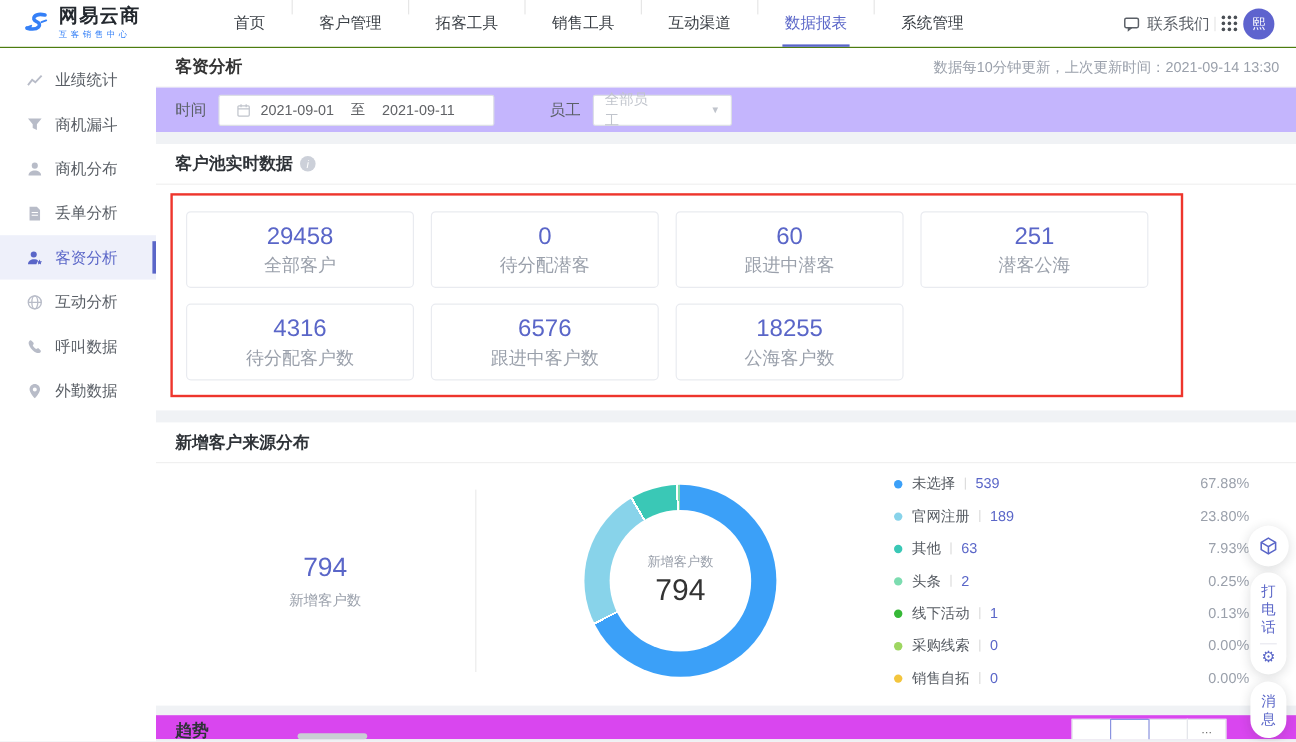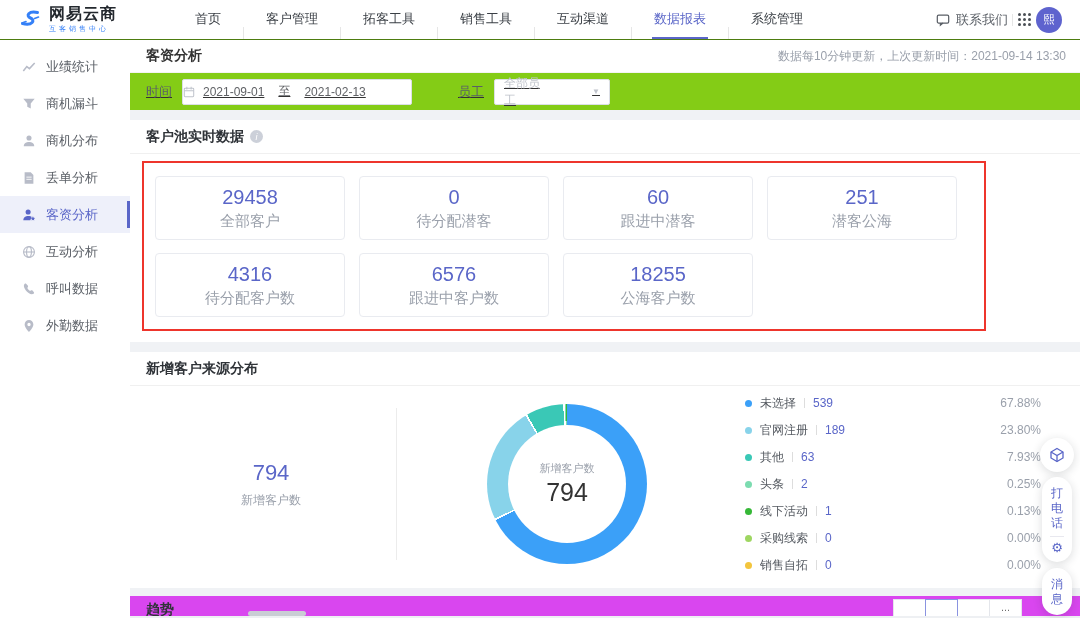--- a/index.html
+++ b/index.html
@@ -6,21 +6,21 @@
   html,body { width:1080px; height:618px; overflow:hidden; }
   body { font-family:"Liberation Sans","DejaVu Sans",sans-serif; background:#f0f2f5; position:relative; color:#333; }
   svg { display:block; }
 
   
   .topnav { height:40px; background:#fff; display:flex; align-items:center; padding:0 18px; border-bottom:1px solid #4d7c0f; position:relative; z-index:10; }
   .logo { display:flex; align-items:center; gap:7px; cursor:pointer; }
   .logo-mark svg { width:24px; height:24px; }
   .logo-title { display:block; font-size:16px; font-weight:bold; color:#23282e; letter-spacing:1px; line-height:16px; }
   .logo-sub { display:block; font-size:7px; color:#3580f7; letter-spacing:3px; margin-top:2px; }
-  .nav-menu { display:flex; align-items:flex-end; height:100%; margin-left:56px; }
+  .nav-menu { display:flex; align-items:flex-start; height:100%; margin-left:56px; }
   .nav-item { height:100%; line-height:38px; padding:0 22px; font-size:13px; color:#3a3f45; cursor:pointer; position:relative; white-space:nowrap; }
   .nav-item.active { color:#5a66c8; }
   .nav-item.active::after { content:""; position:absolute; left:20px; right:20px; bottom:0; height:2px; background:#5a66c8; }
   .nav-sep { width:1px; height:12px; background:#e6e6e6; }
   .nav-right { margin-left:auto; display:flex; align-items:center; gap:4px;justify-content:space-between; }
   .contact { display:flex; align-items:center; gap:6px; font-size:13px; color:#5a5f66; cursor:pointer; }
   .contact svg { width:14px; height:14px; }
   .grid-btn svg { width:15px; height:15px; cursor:pointer; }
   .avatar { width:26px; height:26px; border-radius:50%; background:#5e63ce; color:#fff; font-size:11px; display:flex; align-items:center; justify-content:center; cursor:pointer; }
 
@@ -31,23 +31,23 @@
   .side-item .s-icon { width:14px; height:14px; color:#b8bcc8; }
   .side-item .s-icon svg { width:14px; height:14px; }
   .side-item.active { background:#eef0fa; color:#5a66c8; }
   .side-item.active .s-icon { color:#5a66c8; }
   .side-item.active::after { content:""; position:absolute; right:0; top:5px; bottom:5px; width:3px; background:#5a66c8; }
 
   .main { flex:1; display:flex; flex-direction:column; background:#f0f2f5; overflow:hidden; }
   .page-header { background:#fff; height:33px; display:flex; align-items:center; justify-content:space-between; padding:0 14px 0 16px; border-bottom:1px solid #f3f3f3; }
   .page-title { font-size:14px; font-weight:bold; }
   .update-note { font-size:12px; color:#9aa0ab; }
-  .filter-bar { background:#84cc16; height:37px; display:flex; align-items:center; padding:0 16px;text-decoration:underline; }
+  .filter-bar { background:#c4b5fd; height:37px; display:flex; align-items:center; padding:0 16px; }
   .f-label { font-size:13px; color:#5a5f66; margin-right:10px; }
-  .date-range { width:230px; height:26px; border:1px solid #dcdfe6; border-radius:2px; display:flex; align-items:center; padding:0 0; gap:8px; font-size:12px; color:#606266; cursor:pointer; background:#fff; }
+  .date-range { width:230px; height:26px; border:1px solid #dcdfe6; border-radius:2px; display:flex; align-items:center; padding:0 14px; gap:8px; font-size:12px; color:#606266; cursor:pointer; background:#fff; }
   .date-range svg { width:12px; height:12px; }
   .date-sep { color:#606266; margin:0 6px; }
   .emp-wrap { margin-left:46px; display:flex; align-items:center; }
   .emp-select { width:116px; height:26px; border:1px solid #dcdfe6; border-radius:2px; display:flex; align-items:center; justify-content:space-between; padding:0 9px; font-size:12px; color:#c0c4cc; cursor:pointer; background:#fff;gap:42px; }
   .caret { font-size:8px; color:#c0c4cc; }
 
   .gap { height:10px; }
   .section { background:#fff; }
   .section-header { height:34px; border-bottom:1px solid #f0f0f0; display:flex; align-items:center; gap:6px; padding:0 16px; font-size:14px; font-weight:bold; color:#2f3338; }
   .info-icon { width:13px; height:13px; border-radius:50%; background:#ccd0d9; color:#fff; font-size:9px; font-weight:normal; font-style:italic; display:flex; align-items:center; justify-content:center; }
@@ -241,21 +241,21 @@
 
     <div class="filter-bar">
       <span class="f-label">时间</span>
       <div class="date-range">
         <svg viewBox="0 0 14 14" fill="none" stroke="#c0c4cc" stroke-width="1.2">
           <rect x="1.5" y="2.5" width="11" height="10" rx="1"></rect>
           <path d="M4.5 1 V4 M9.5 1 V4 M1.5 5.5 H12.5"></path>
         </svg>
         <span>2021-09-01</span>
         <span class="date-sep">至</span>
-        <span>2021-02-13</span>
+        <span>2021-09-11</span>
       </div>
       <div class="emp-wrap">
         <span class="f-label">员工</span>
         <div class="emp-select">
           <span>全部员工</span>
           <span class="caret">▼</span>
         </div>
       </div>
     </div>
 

